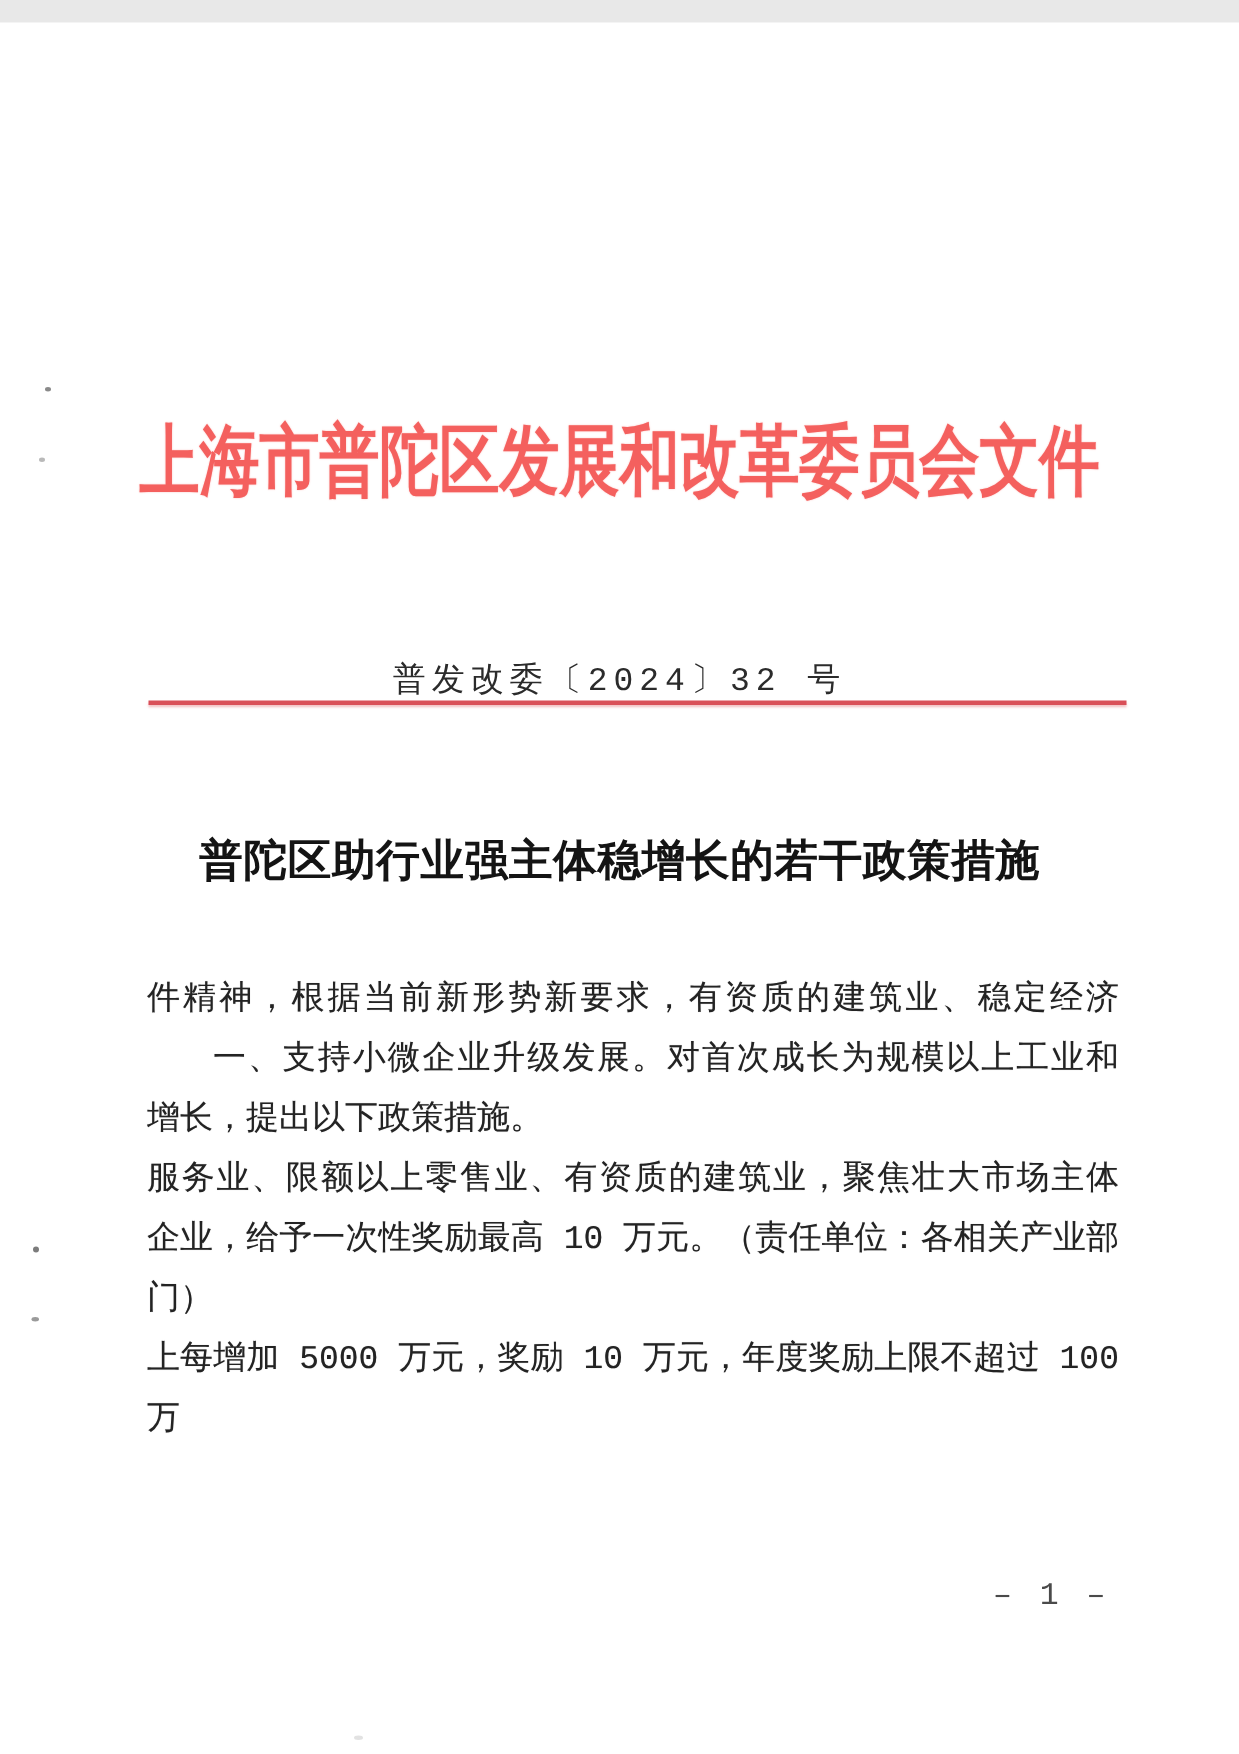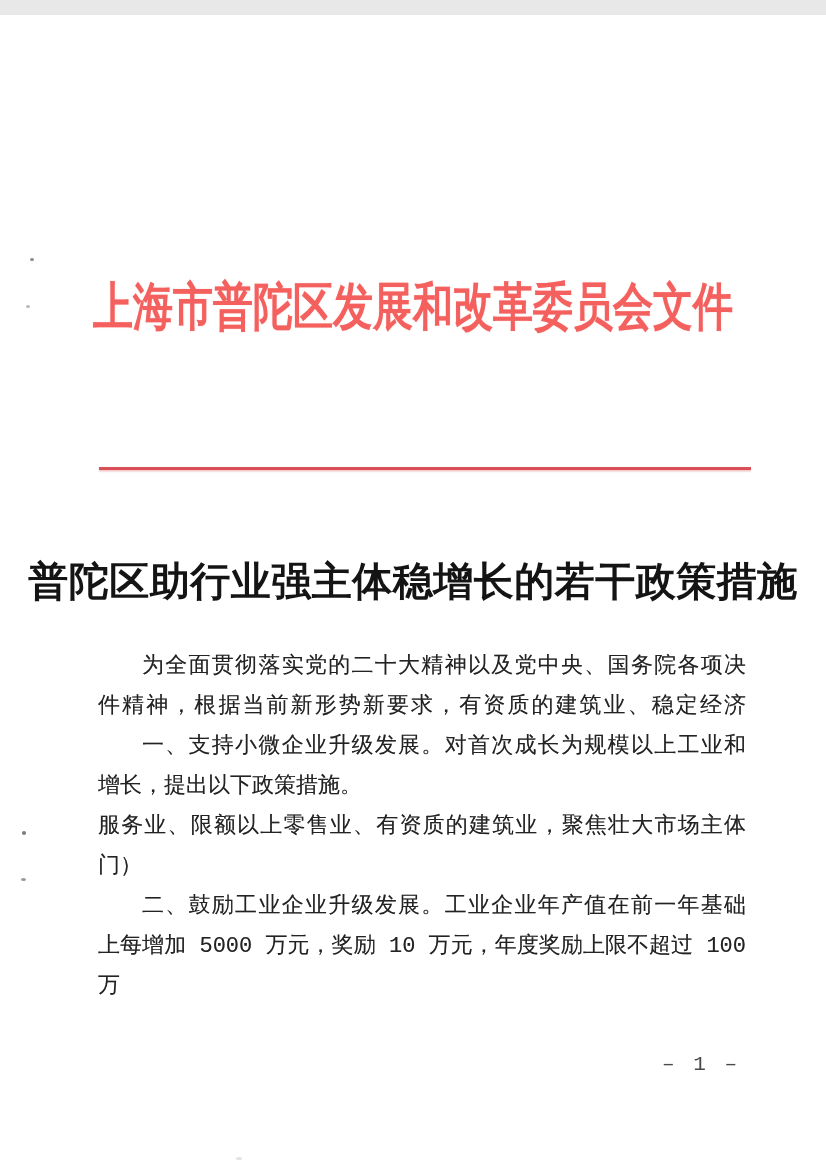--- a/index.html
+++ b/index.html
@@ -51,21 +51,21 @@
     box-shadow: 0 1.5px 1.5px rgba(217, 79, 88, 0.35);
   }
 
   
   .doc-title {
     position: absolute;
     top: 539px;
     left: 0;
     width: 100%;
     text-align: center;
-    font-size: 40px;
+    font-size: 29px;
     font-weight: bold;
     letter-spacing: 0.5px;
     color: #141414;
     white-space: nowrap;
   }
 
   
   .body-text {
     position: absolute;
     top: 632px;
@@ -118,33 +118,33 @@
     transform-origin: center;
   }
 </style>
 </head>
 <body>
 
 <div class="page">
 
   <div class="header-title" style="color: rgb(244, 96, 94);">上海市普陀区发展和改革委员会文件</div>
 
+  <div class="doc-number">普发改委〔2024〕32 号</div>
 
   <div class="red-rule" style="background: rgb(217, 79, 88);"></div>
 
   <div class="doc-title">普陀区助行业强主体稳增长的若干政策措施</div>
 
   <div class="body-text" style="color: rgb(35, 35, 35);">
-      <div class="body-line indent">为全面贯彻落实党的二十大精神以及党中央、国务院各项决</div>
       <div class="body-line">件精神，根据当前新形势新要求，有资质的建筑业、稳定经济</div>
       <div class="body-line indent">一、支持小微企业升级发展。对首次成长为规模以上工业和</div>
       <div class="body-line no-fill">增长，提出以下政策措施。</div>
       <div class="body-line">服务业、限额以上零售业、有资质的建筑业，聚焦壮大市场主体</div>
+      <div class="body-line">企业，给予一次性奖励最高 10 万元。（责任单位：各相关产业部</div>
       <div class="body-line no-fill">门）</div>
-      <div class="body-line indent">二、鼓励工业企业升级发展。工业企业年产值在前一年基础</div>
       <div class="body-line">上每增加 5000 万元，奖励 10 万元，年度奖励上限不超过 100 万</div>
     </div>
 
   <div class="page-number">– 1 –</div>
 
   <div class="speck s1"></div>
   <div class="speck s2"></div>
   <div class="speck s3"></div>
   <div class="speck s4"></div>
   <div class="speck s5"></div>

